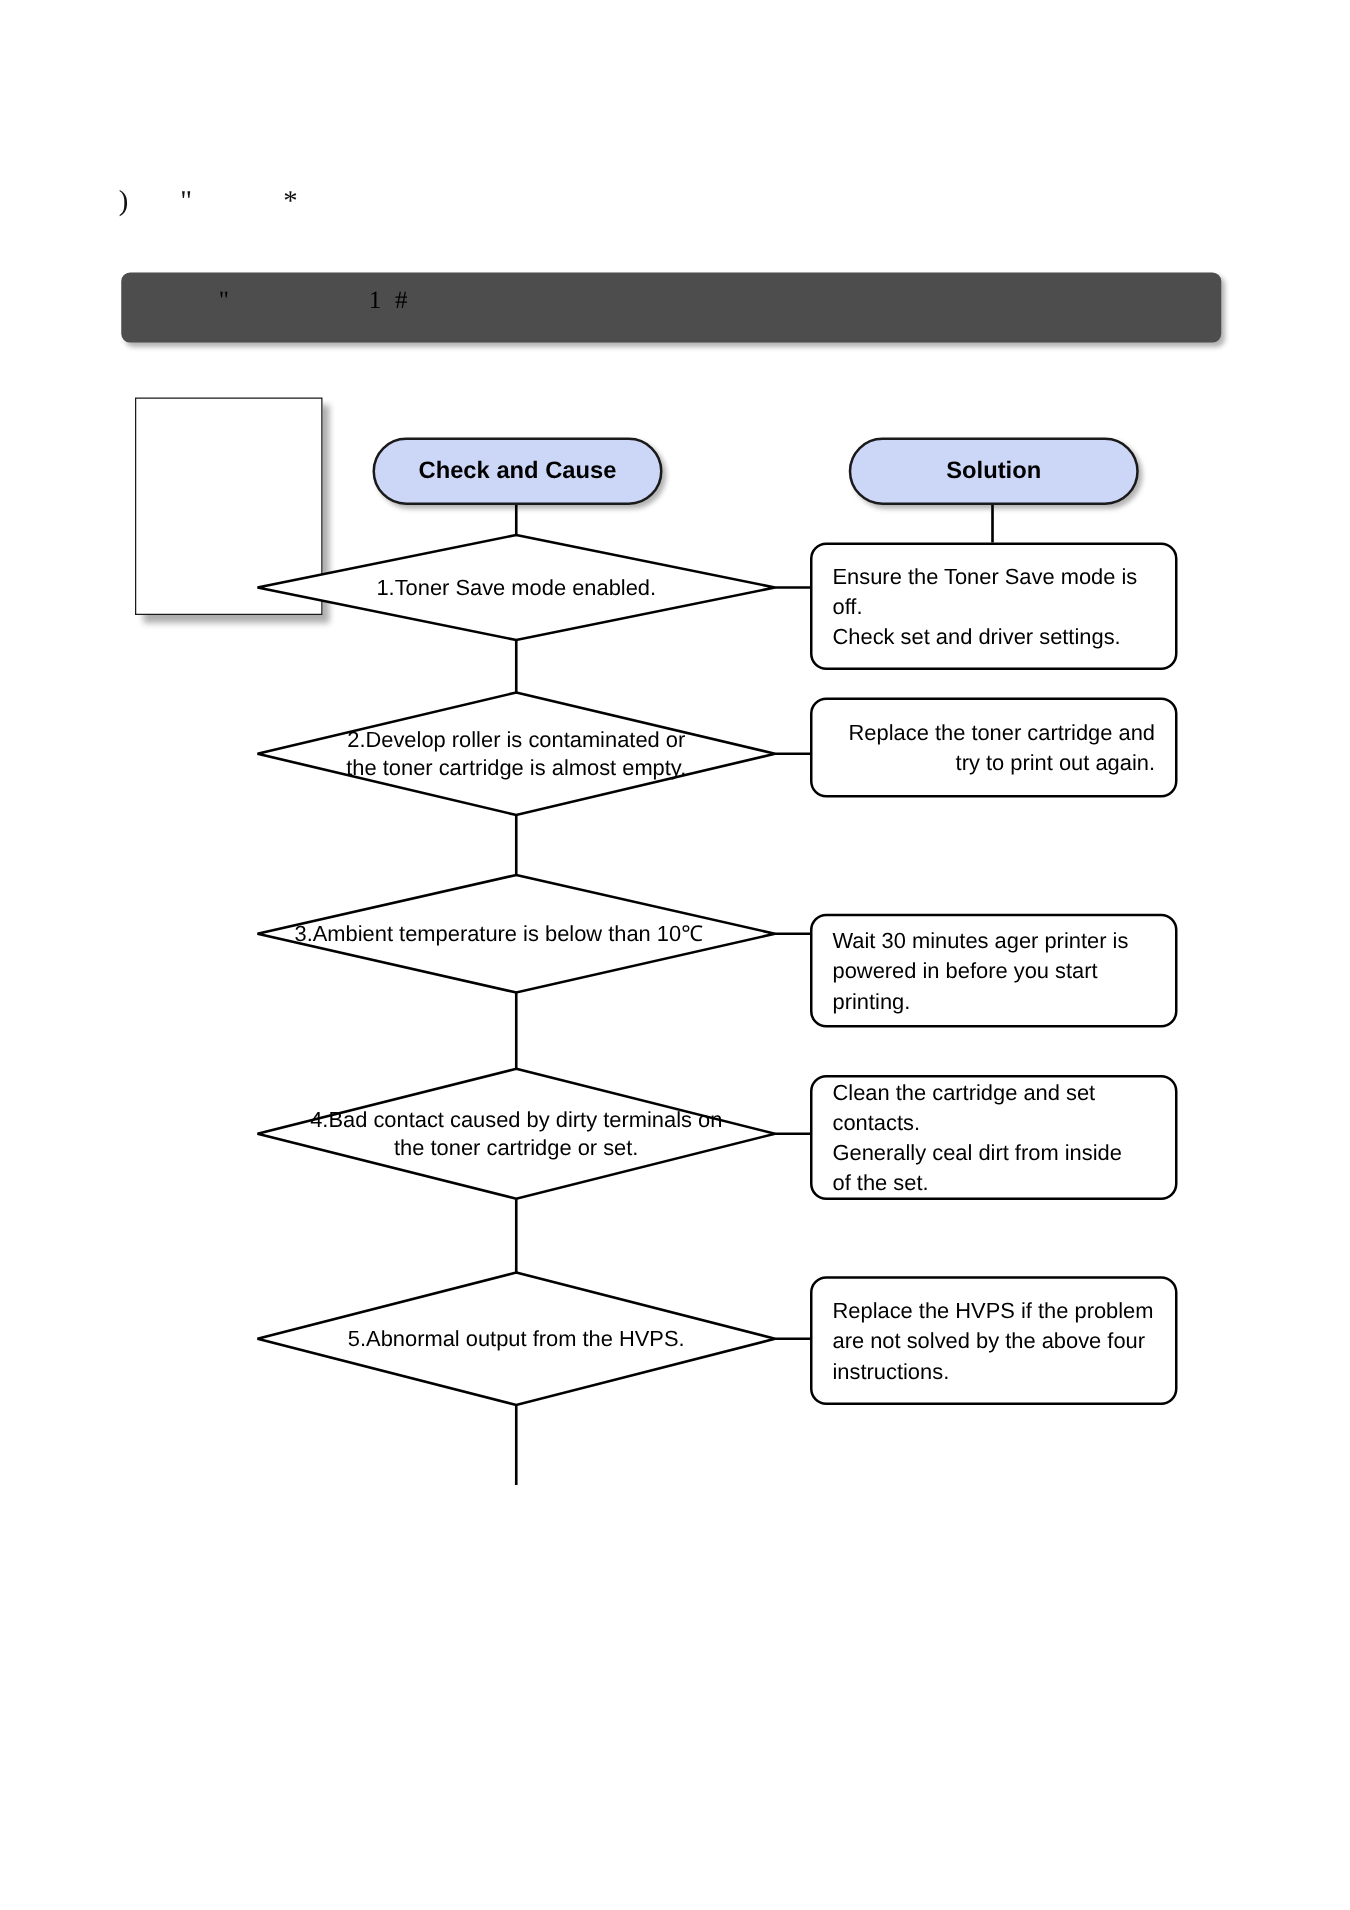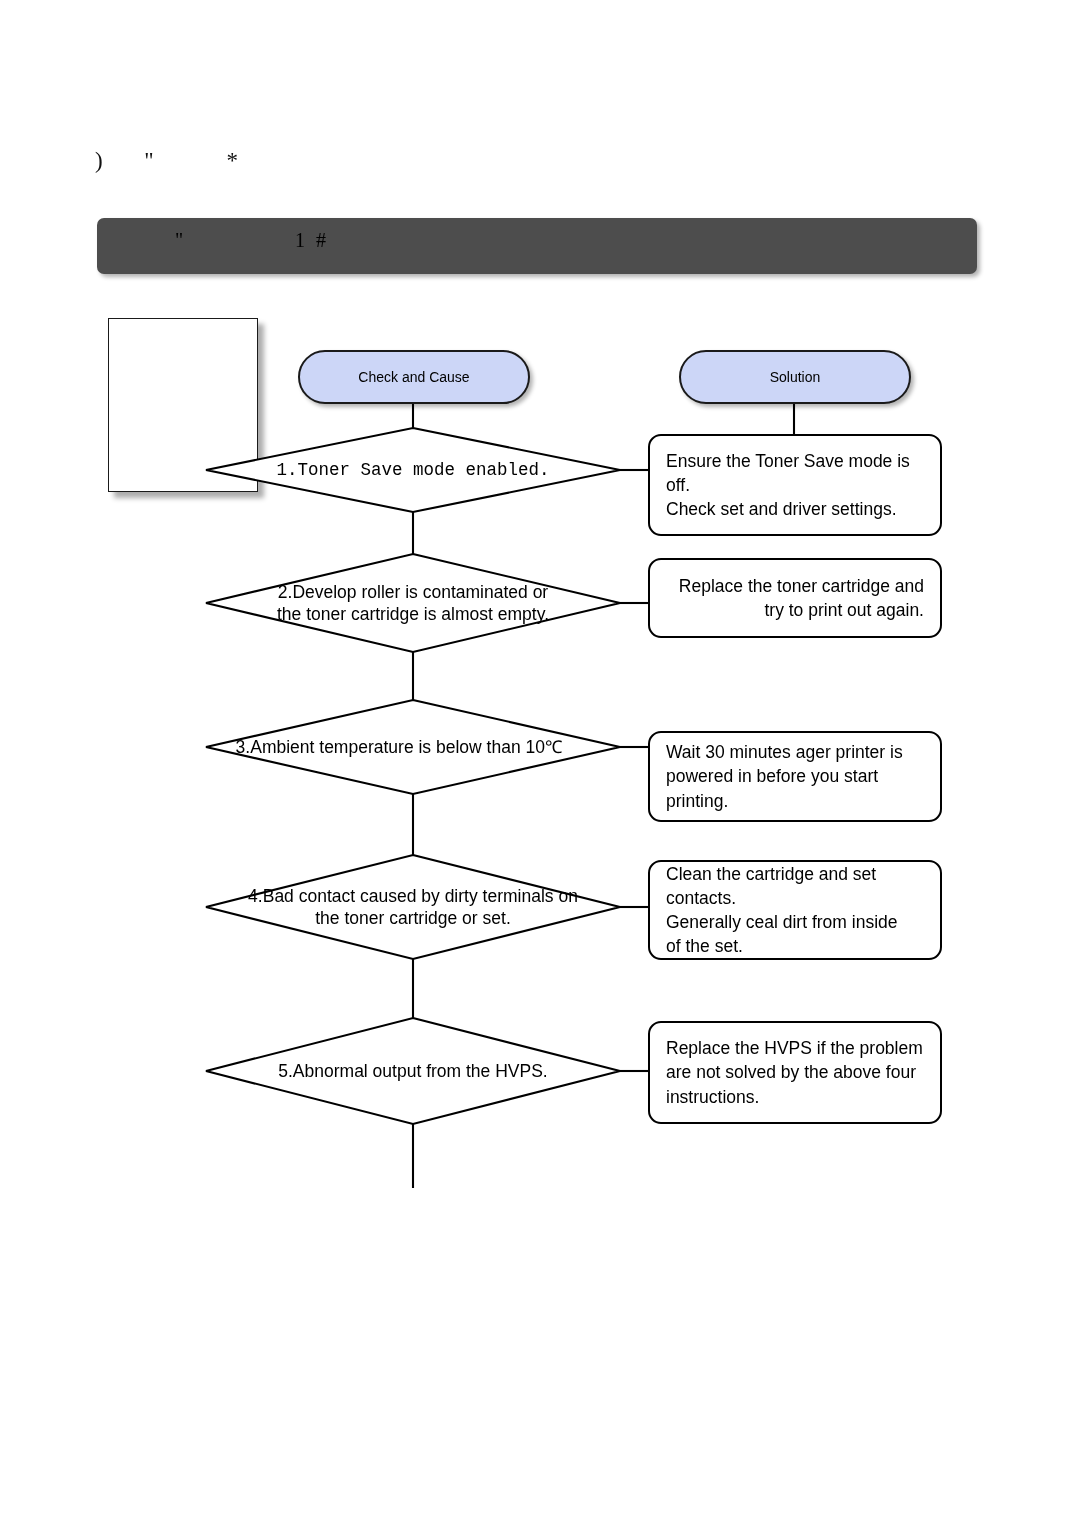--- a/index.html
+++ b/index.html
@@ -100,22 +100,22 @@
 
   
   .oval {
     position: absolute;
     background: #ccd6f7;
     border: 2.2px solid #1a1a1a;
     border-radius: 999px;
     display: flex;
     align-items: center;
     justify-content: center;
-    font-size: 14px;
-    font-weight: normal;
+    font-size: 19px;
+    font-weight: bold;
     color: #000;
     box-shadow: 3px 3px 4px rgba(0,0,0,0.30);
     box-sizing: border-box;
   }
   #oval-check { left: 298px; top: 350px; width: 232px; height: 54px; }
   #oval-solution { left: 679px; top: 350px; width: 232px; height: 54px; }
   #oval-end { left: 298px; top: 1188px; width: 232px; height: 54px; }
 
   
   .dia-text {
@@ -189,21 +189,21 @@
     <polygon class="dia" points="413,1018 620,1071 413,1124 206,1071"></polygon>
     <line class="ln" x1="620" y1="1071" x2="648" y2="1071"></line>
     <line class="ln" x1="413" y1="1124" x2="413" y2="1188"></line>
   </svg>
 
   <div class="oval" id="oval-check">Check and Cause</div>
 
   <div class="oval" id="oval-solution">Solution</div>
 
 
-  <div class="dia-text" style="left:206px; top:470px; width:414px;font-family:Liberation Mono, monospace;">1.Toner Save mode enabled.</div>
+  <div class="dia-text" style="left:206px; top:470px; width:414px;">1.Toner Save mode enabled.</div>
 
   <div class="dia-text" style="left:206px; top:603px; width:414px;">2.Develop roller is contaminated or
 the toner cartridge is almost empty.</div>
 
   <div class="dia-text" style="left:192px; top:747px; width:414px;text-align:center;">3.Ambient temperature is below than 10℃</div>
 
   <div class="dia-text" style="left:196px; top:907px; width:434px;">4.Bad contact caused by dirty terminals on
 the toner cartridge or set.</div>
 
   <div class="dia-text" style="left:206px; top:1071px; width:414px;">5.Abnormal output from the HVPS.</div>

